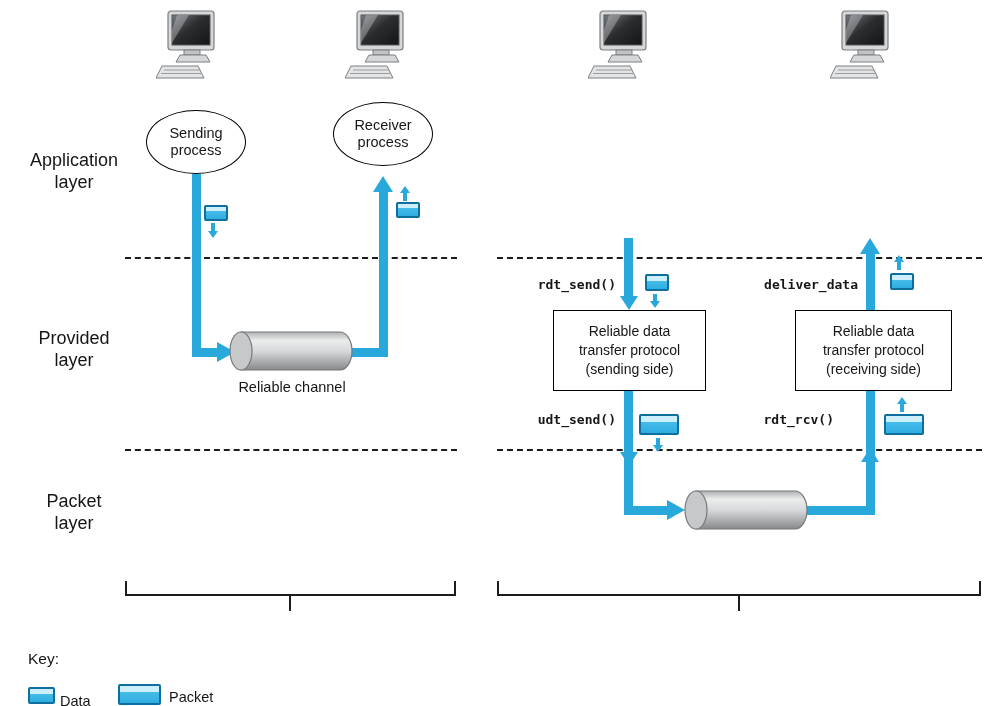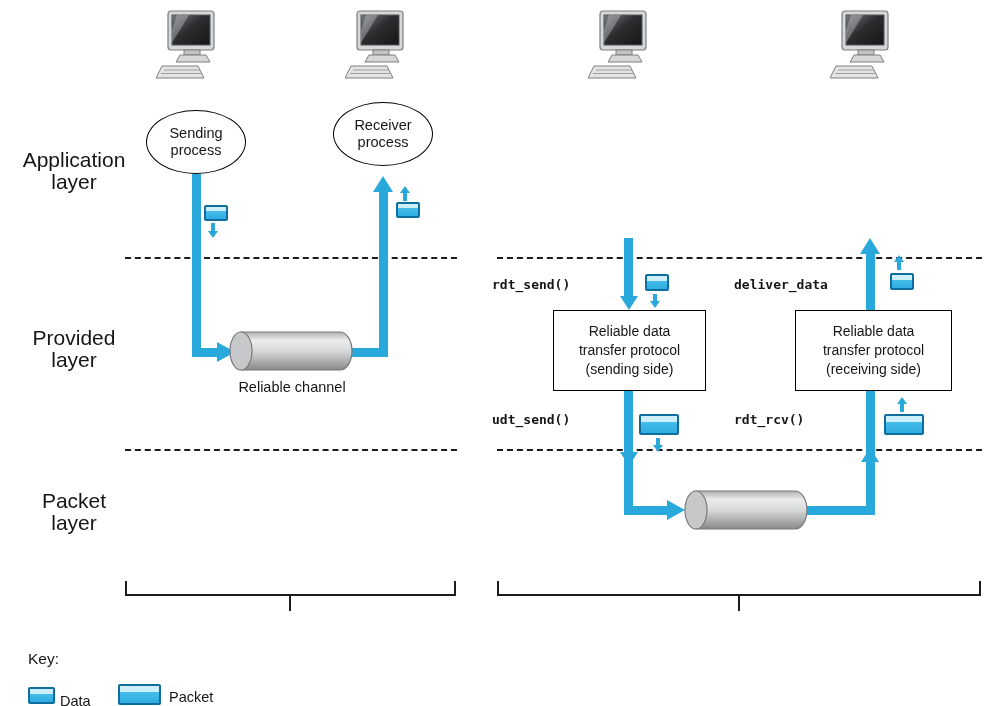--- a/index.html
+++ b/index.html
@@ -14,25 +14,25 @@
   .node-ellipse {
     position:absolute; background:#fff; border:1.5px solid #000; border-radius:50%;
     display:flex; flex-direction:column; align-items:center; justify-content:center;
     font-size:14.5px; line-height:17.5px; text-align:center; box-sizing:border-box;
   }
   .proto-box {
     position:absolute; background:#fff; border:1.5px solid #000; box-sizing:border-box;
     display:flex; flex-direction:column; align-items:center; justify-content:center;
     text-align:center; font-size:14px; line-height:19px;
   }
-  .layer-label { position:absolute; text-align:center; font-size:21px; line-height:22px; }
+  .layer-label { position:absolute; text-align:center; font-size:18px; line-height:22px; }
   .chan-label { position:absolute; text-align:center; font-size:14.5px; }
   .mono-label {
     position:absolute; font-family:"DejaVu Sans Mono","Liberation Mono",monospace;
-    font-weight:bold; font-size:13px; text-align:left; white-space:nowrap;
+    font-weight:bold; font-size:13px; text-align:right; white-space:nowrap;
   }
   .caption { position:absolute; text-align:center; font-weight:bold; font-size:15px; }
   .pkt {
     position:absolute; box-sizing:border-box; border:2px solid #0e6f9f; border-radius:2px;
     background:linear-gradient(180deg,#cdeefb 0%,#cdeefb 36%,#45bce9 36%,#2fade1 100%);
   }
   .tri { position:absolute; width:0; height:0; }
   .tri-right { border-top:10px solid transparent; border-bottom:10px solid transparent; border-left:18px solid var(--blue); }
   .tri-up-big { border-left:10px solid transparent; border-right:10px solid transparent; border-bottom:16px solid var(--blue); }
   .tri-down-mid { border-left:9px solid transparent; border-right:9px solid transparent; border-top:14px solid var(--blue); }
@@ -166,21 +166,21 @@
   </div>
   <div class="proto-box" style="left:795px;top:310px;width:157px;height:81px">
     <div>Reliable data</div>
     <div>transfer protocol</div>
     <div>(receiving side)</div>
   </div>
 
   <div class="mono-label" style="left:492px;top:277px;width:124px">rdt_send()</div>
   <div class="mono-label" style="left:734px;top:277px;width:124px">deliver_data</div>
   <div class="mono-label" style="left:492px;top:412px;width:124px">udt_send()</div>
-  <div class="mono-label" style="left:734px;top:412px;width:124px">rdt_rcv()</div>
+  <div class="mono-label" style="left:710px;top:412px;width:124px">rdt_rcv()</div>
 
   <div class="pkt" style="left:645px;top:274px;width:24px;height:17px"></div>
   <div class="sm-shaft" style="left:653px;top:294px;height:7px"></div>
   <div class="tri tri-down-sm" style="left:650px;top:301px"></div>
 
   <div class="pkt" style="left:639px;top:414px;width:40px;height:21px"></div>
   <div class="sm-shaft" style="left:656px;top:438px;height:7px"></div>
   <div class="tri tri-down-sm" style="left:653px;top:445px"></div>
 
   <div class="pkt" style="left:890px;top:273px;width:24px;height:17px"></div>

